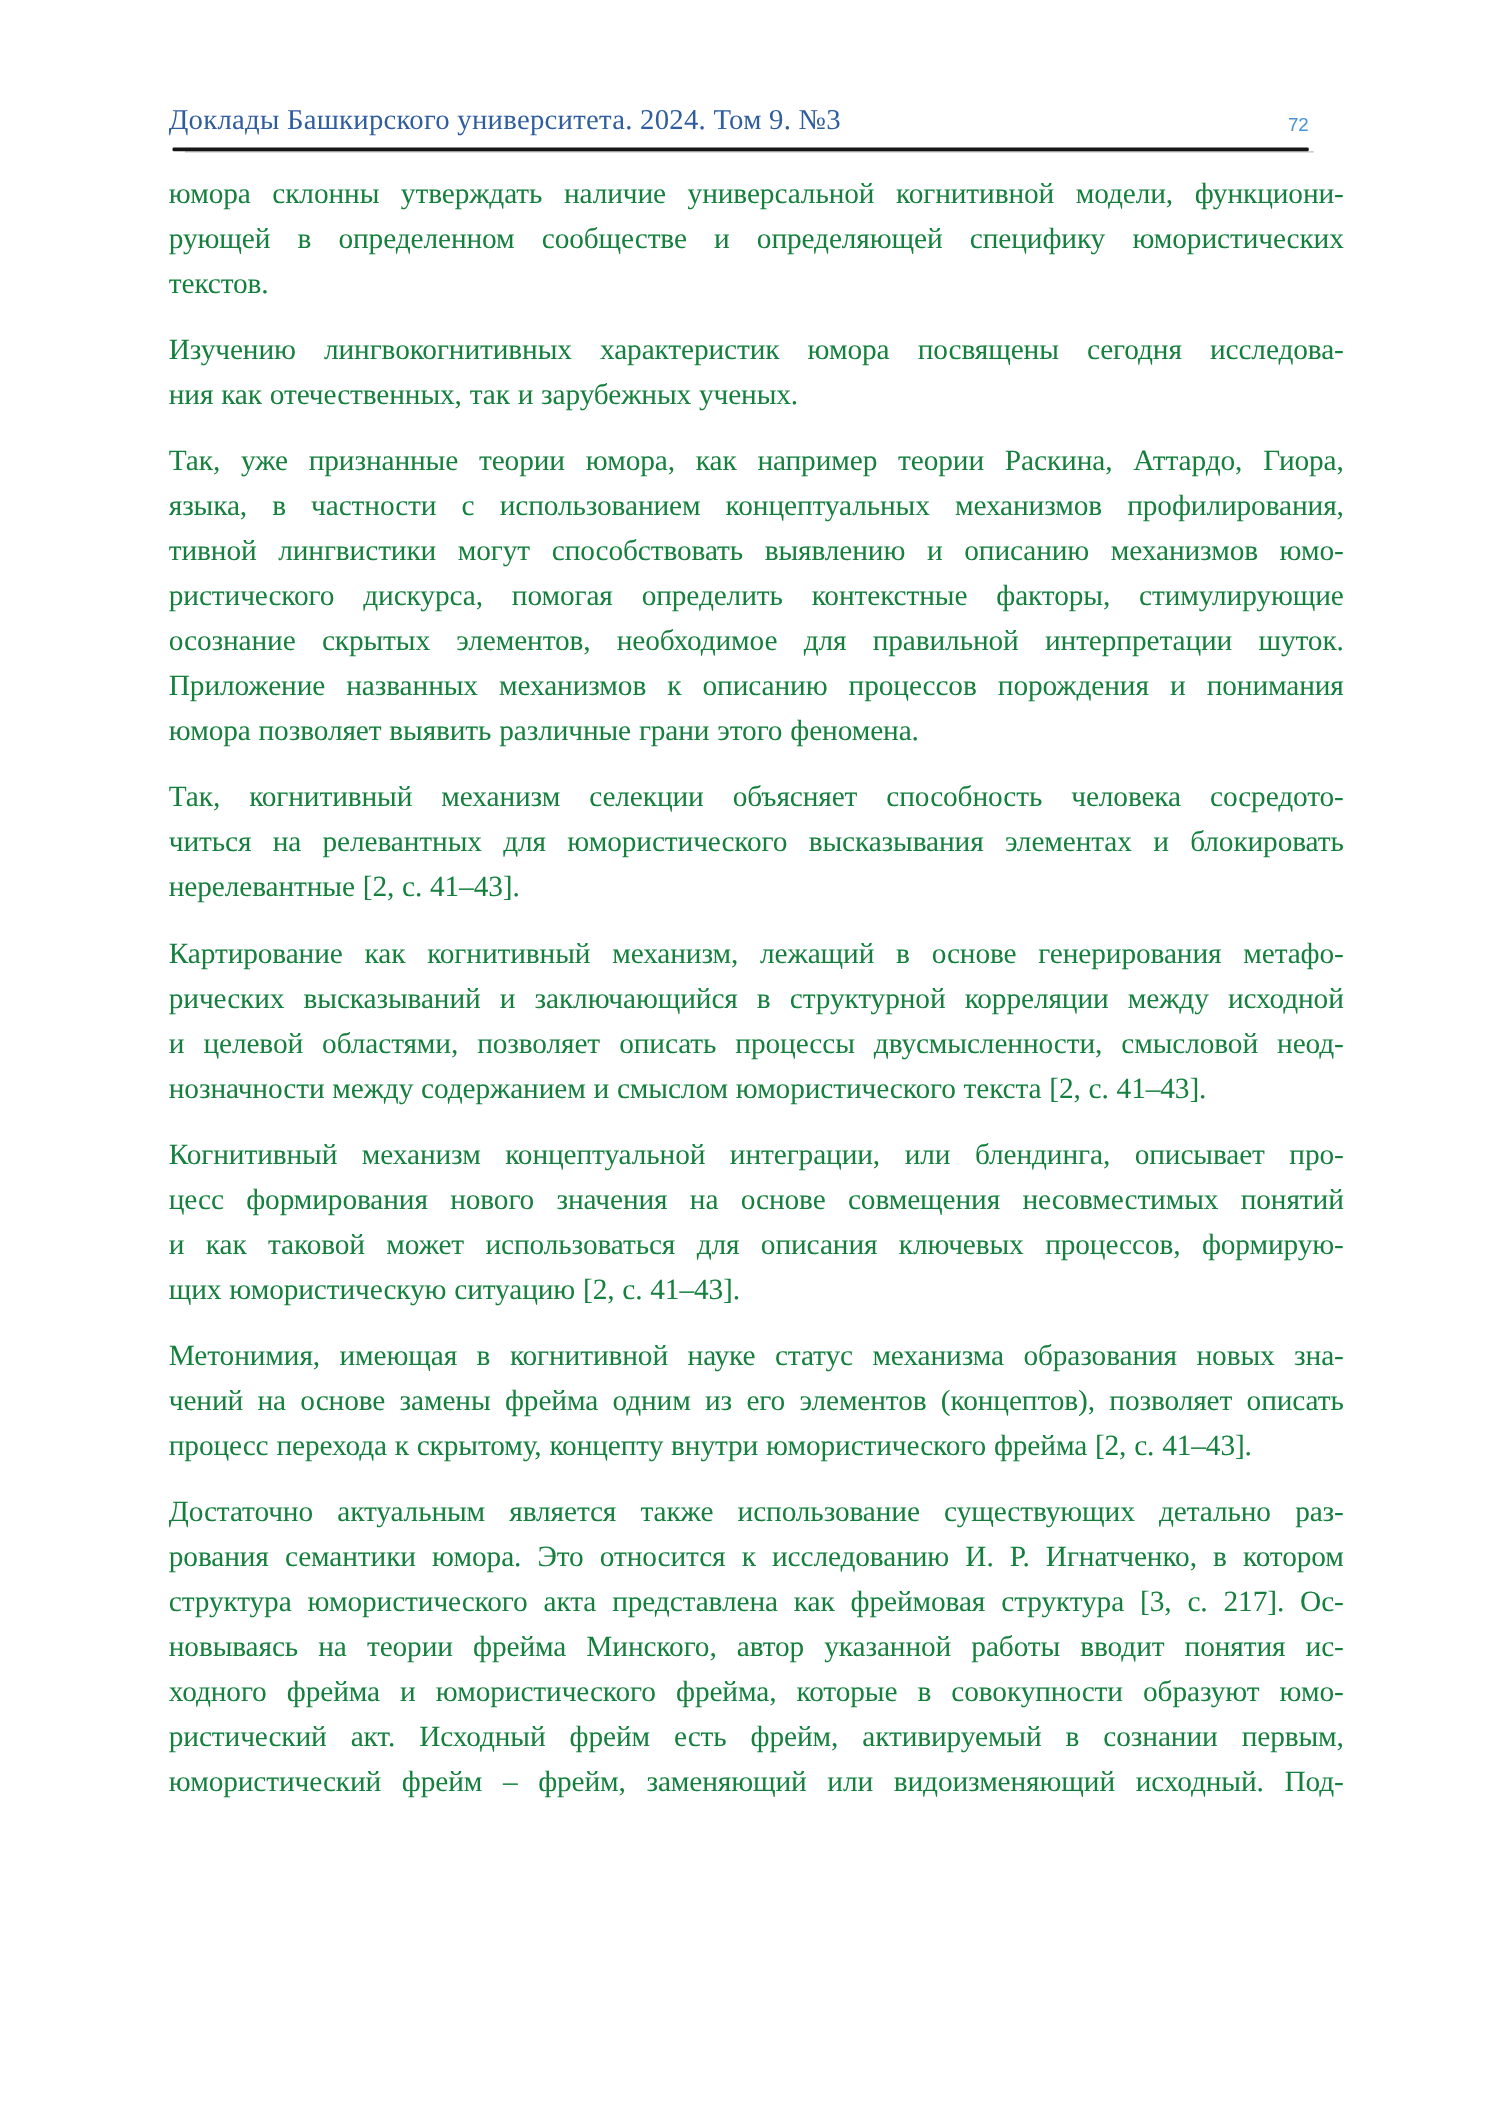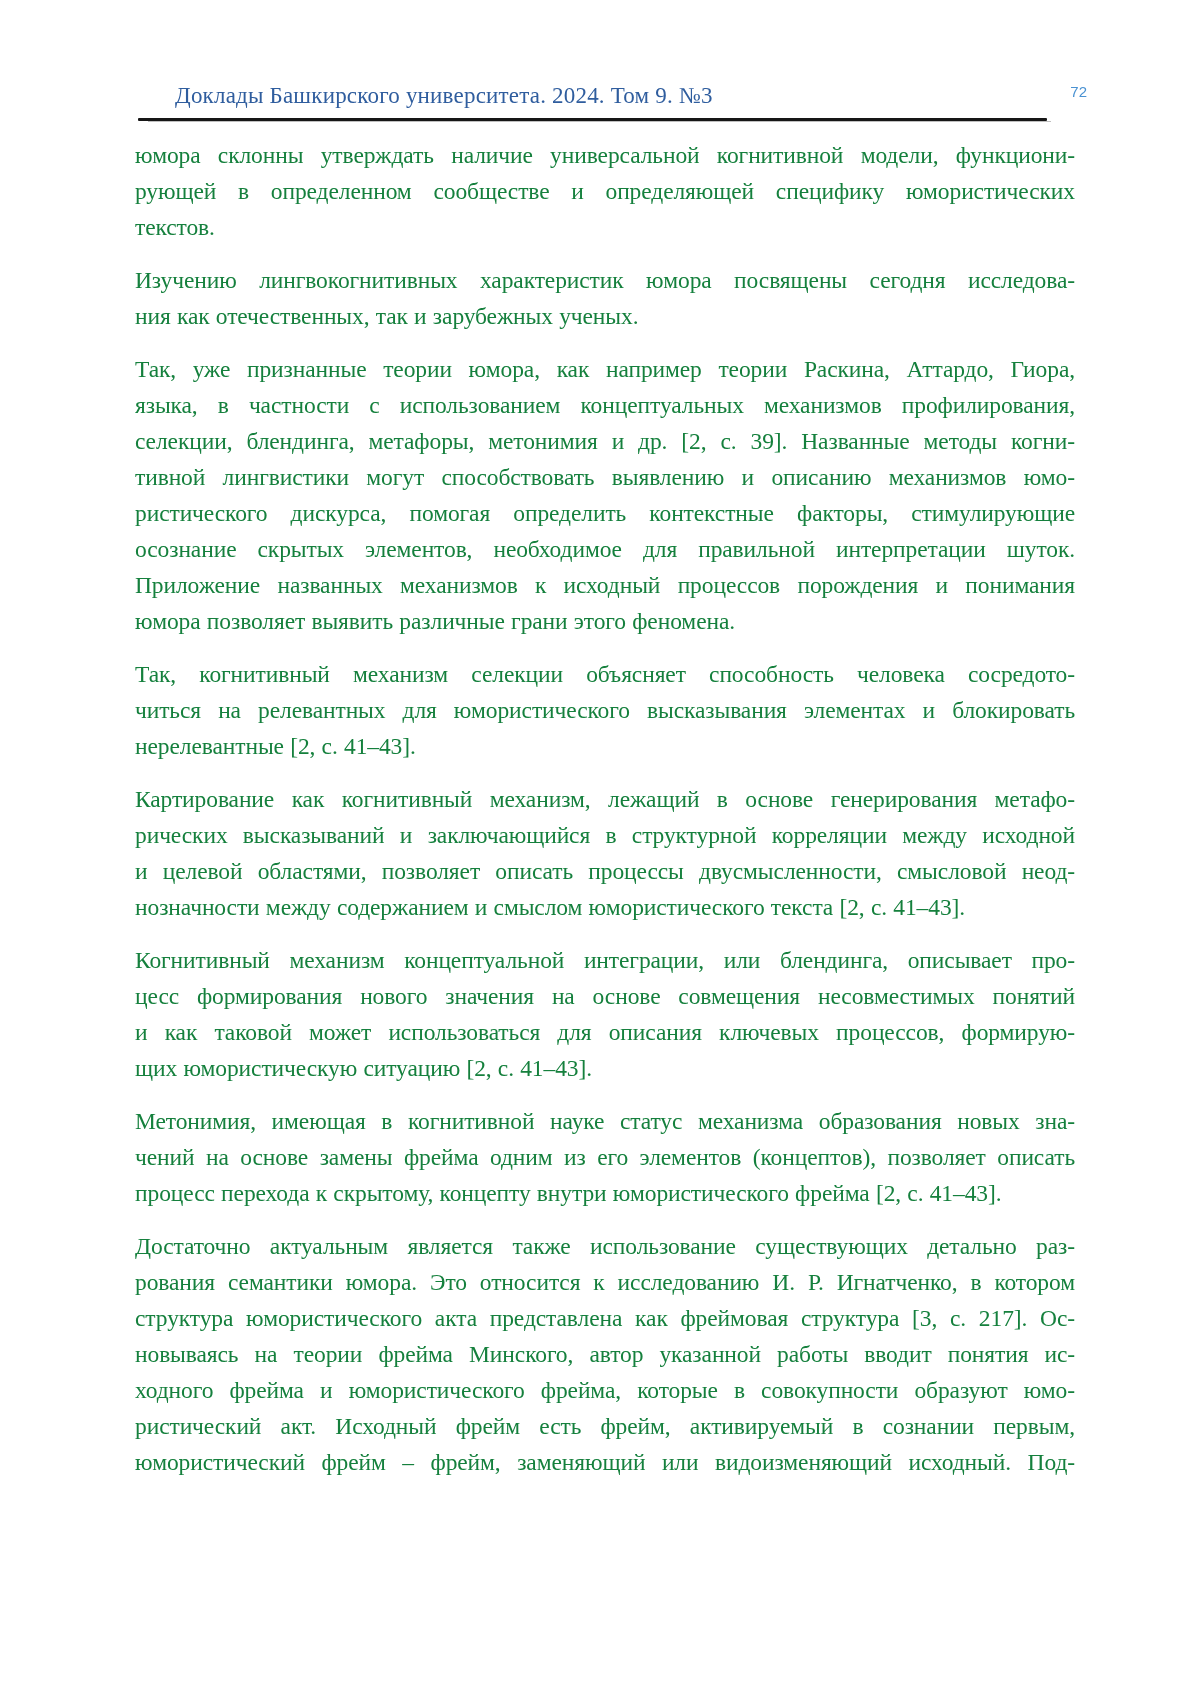--- a/index.html
+++ b/index.html
@@ -14,22 +14,21 @@
     position: absolute; inset: 0;
     background: #ffffff;
     overflow: hidden;
   }
   .running-header {
     position: absolute;
     left: 135px; top: 83px;
     width: 912px;
     display: flex;
     justify-content: space-between;
-    align-items: flex-start;
-    margin-left: 40px;
+    align-items: flex-end;
   }
   .journal-title {
     font-family: "Liberation Serif", "DejaVu Serif", serif;
     font-size: 23px;
     letter-spacing: 0.2px;
     white-space: nowrap;
   }
   .page-number {
     font-family: "Liberation Sans", "DejaVu Sans", sans-serif;
     font-size: 15px;
@@ -86,25 +85,24 @@
         <div class="line">рующей в определенном сообществе и определяющей специфику юмористических</div>
         <div class="line lastline">текстов.</div>
       </div>
       <div class="para">
         <div class="line">Изучению лингвокогнитивных характеристик юмора посвящены сегодня исследова-</div>
         <div class="line lastline">ния как отечественных, так и зарубежных ученых.</div>
       </div>
       <div class="para">
         <div class="line">Так, уже признанные теории юмора, как например теории Раскина, Аттардо, Гиора,</div>
         <div class="line">языка, в частности с использованием концептуальных механизмов профилирования,</div>
-        <div class="line">селекции, блендинга, метафоры, метонимия и др. [2, с. 39]. Названные методы когни-</div>
         <div class="line">тивной лингвистики могут способствовать выявлению и описанию механизмов юмо-</div>
         <div class="line">ристического дискурса, помогая определить контекстные факторы, стимулирующие</div>
         <div class="line">осознание скрытых элементов, необходимое для правильной интерпретации шуток.</div>
-        <div class="line">Приложение названных механизмов к исходный процессов порождения и понимания</div>
+        <div class="line">Приложение названных механизмов к описанию процессов порождения и понимания</div>
         <div class="line lastline">юмора позволяет выявить различные грани этого феномена.</div>
       </div>
       <div class="para">
         <div class="line">Так, когнитивный механизм селекции объясняет способность человека сосредото-</div>
         <div class="line">читься на релевантных для юмористического высказывания элементах и блокировать</div>
         <div class="line lastline">нерелевантные [2, с. 41–43].</div>
       </div>
       <div class="para">
         <div class="line">Картирование как когнитивный механизм, лежащий в основе генерирования метафо-</div>
         <div class="line">рических высказываний и заключающийся в структурной корреляции между исходной</div>

